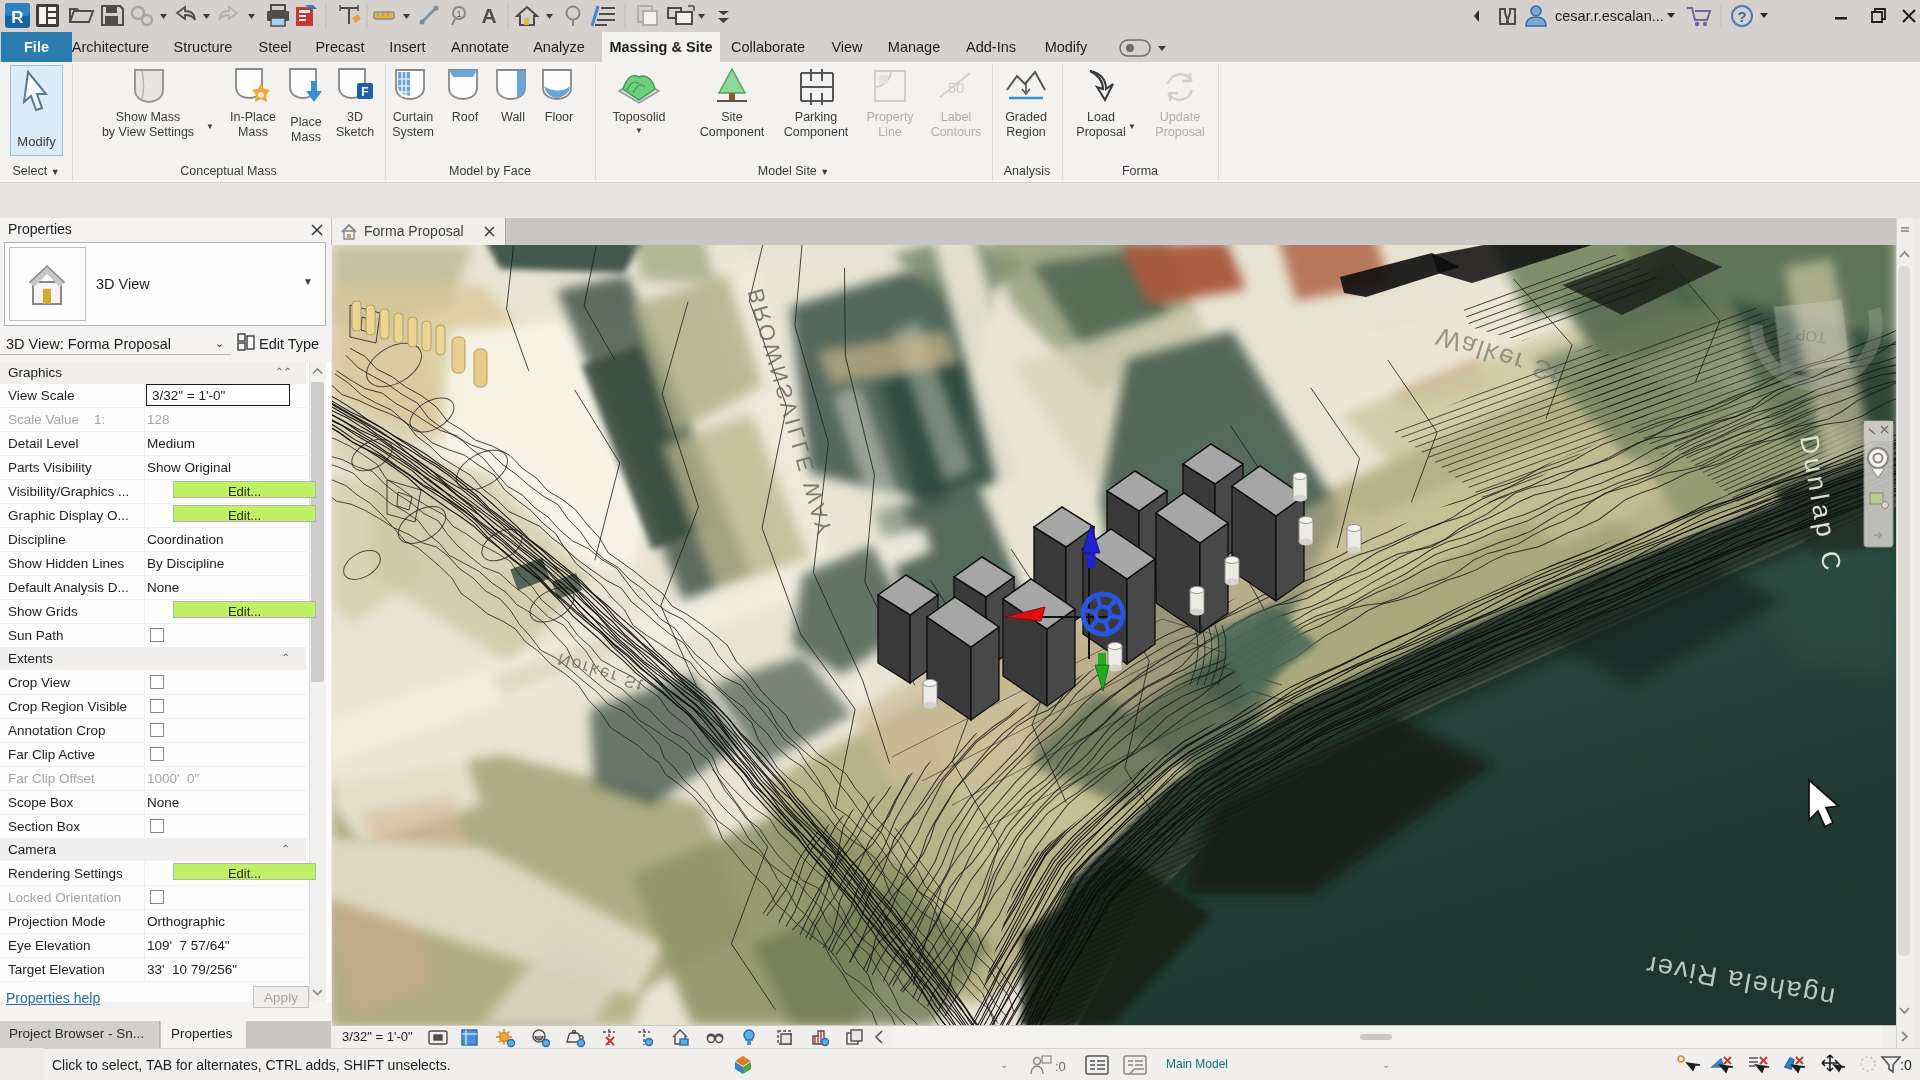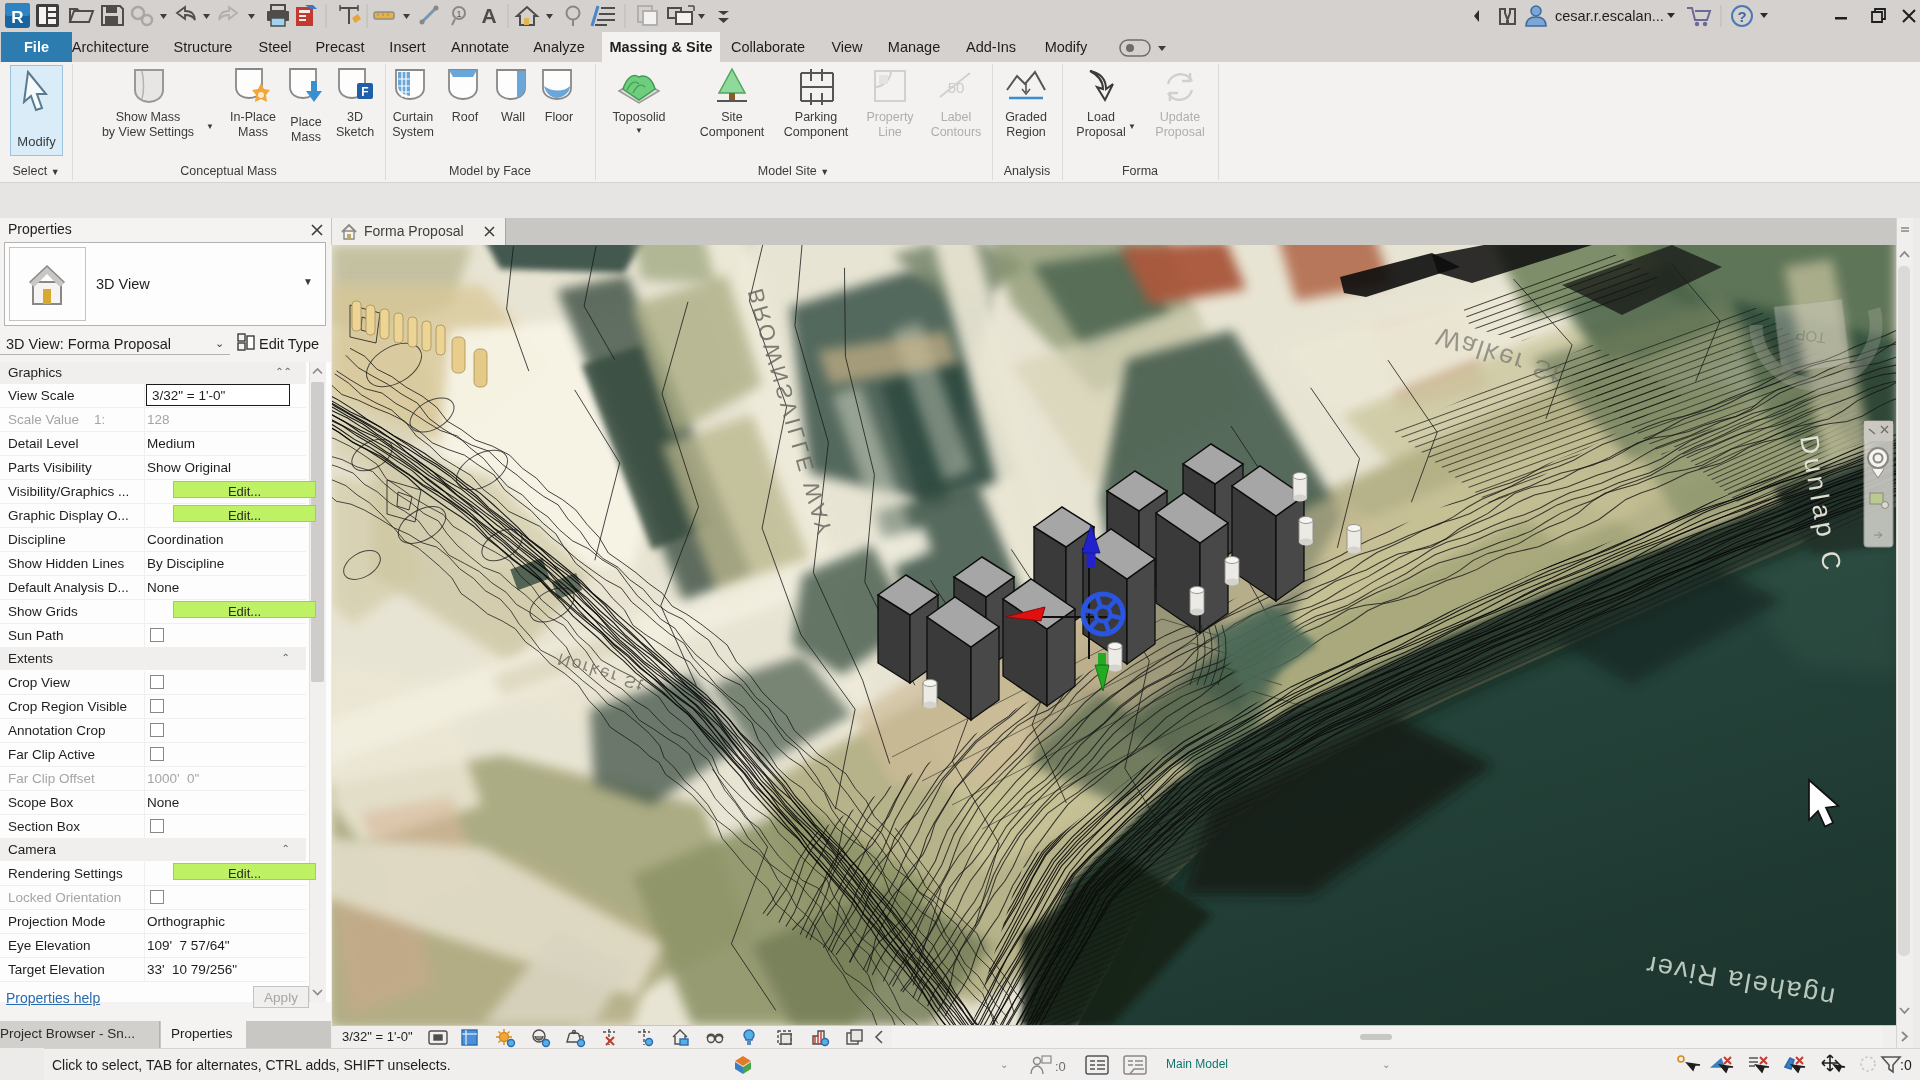--- a/index.html
+++ b/index.html
@@ -416,21 +416,21 @@
 <div class="row" style="top:596px">
         <span class="rlab">Target Elevation</span>
         <span class="rval">33'&nbsp; 10 79/256"</span>
       </div>
     </div>
 
   <div class="abs" style="left:6px;top:772px;font-size:14px;color:#2a6bb0;text-decoration:underline">Properties help</div>
   <div class="abs" style="left:253px;top:768px;width:56px;height:22px;background:#f0efed;border:1px solid #c5c3c1;color:#a7a5a3;font-size:13.5px;text-align:center;line-height:21px">Apply</div>
 
   <div class="abs" style="left:0px;top:803px;width:331px;height:27px;background:#c9c7c4"></div>
-  <div class="abs" style="left:0px;top:803px;width:160px;height:27px;background:#d2d0cd;border-right:1px solid #b5b3b1;font-size:13.5px;color:#2b2b2b;line-height:26px;">Project Browser - Sn...</div>
+  <div class="abs" style="left:0px;top:803px;width:160px;height:27px;background:#d2d0cd;border-right:1px solid #b5b3b1;font-size:13.5px;color:#2b2b2b;line-height:26px;padding-left:9px">Project Browser - Sn...</div>
   <div class="abs" style="left:161px;top:803px;width:85px;height:27px;background:#f4f3f2;font-size:13.5px;color:#1e1e1e;line-height:26px;padding-left:10px">Properties</div>
 </div>
 
 <div id="viewtabs" class="abs">
   <div class="abs" style="left:1px;top:0;width:174px;height:27px;background:#f1efec;border-right:1px solid #a8a6a4"></div>
   <svg class="abs" style="left:9px;top:5px" width="18" height="18" viewBox="0 0 18 18">
     <path d="M2 9 L9 2 L16 9" fill="none" stroke="#8a8886" stroke-width="1.8"></path>
     <path d="M4 8 h10 v8 h-10 z" fill="#f5f4f2" stroke="#8a8886" stroke-width="1.4"></path>
     <rect x="7" y="11" width="4" height="5" fill="#b9a96a"></rect>
   </svg>

